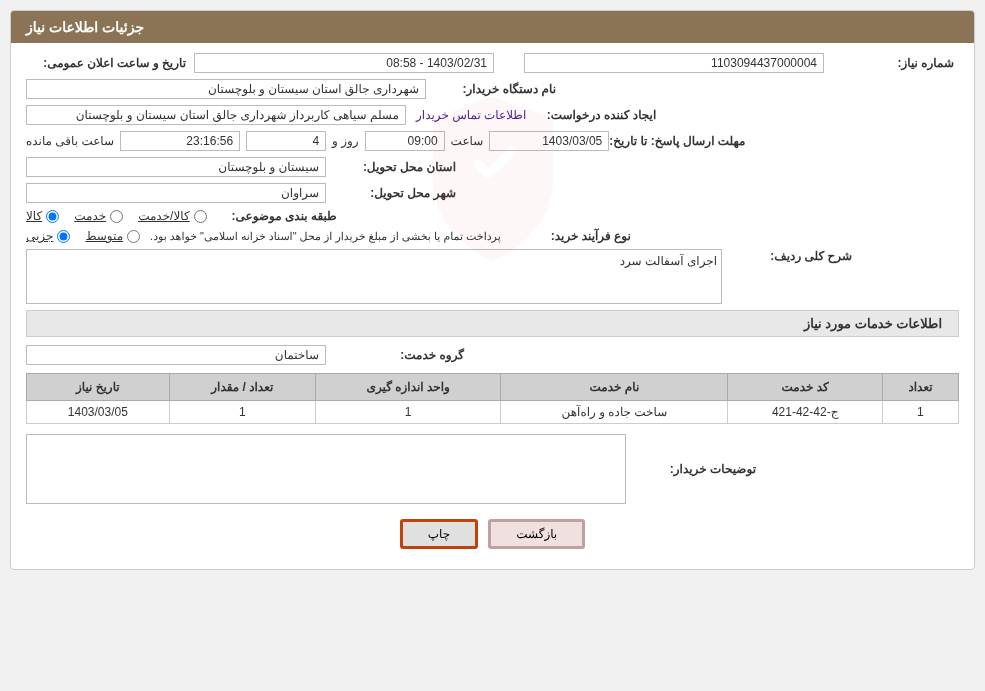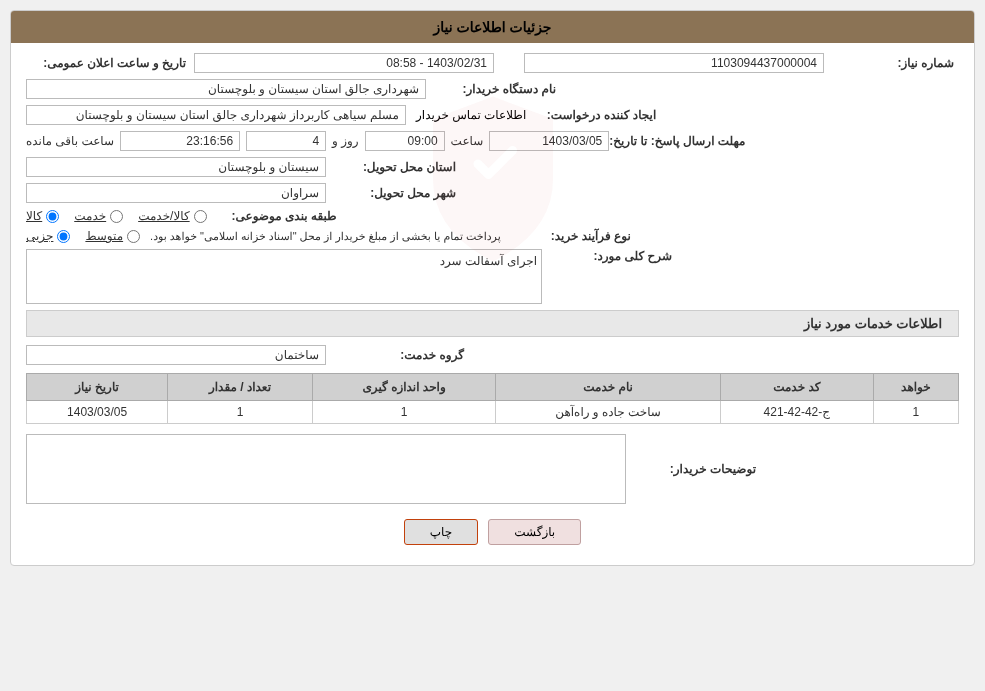--- a/index.html
+++ b/index.html
@@ -17,22 +17,22 @@
       background: #f0f0f0;
     }
     .main-card {
       background: #fff;
       border: 1px solid #ccc;
       border-radius: 4px;
       overflow: hidden;
     }
     .card-header {
       background: #8B7355;
-      color: #000000;
-      text-align: center;
+      color: #ffffff;
+      text-align: left;
       padding: 8px 15px;
       font-size: 14px;
       font-weight: bold;
     }
     .card-body {
       padding: 10px 15px;
     }
     .field-row {
       display: flex;
       align-items: center;
@@ -70,21 +70,21 @@
     .section-header {
       background: #e8e8e8;
       border: 1px solid #ccc;
       padding: 5px 16px;
       font-weight: bold;
       text-align: right;
       margin-bottom: 8px;
       font-size: 13px;
     }
     .contact-link {
-      color: #000000;
+      color: #4c1d95;
       text-decoration: none;
     }
     .radio-group {
       display: flex;
       align-items: center;
       gap: 15px;
       direction: rtl;
     }
     .radio-item {
       display: flex;
@@ -116,21 +116,21 @@
     .services-table tr:nth-child(even) td { background: #f9f9f9; }
     .buttons-row {
       display: flex;
       justify-content: center;
       gap: 10px;
       margin-top: 15px;
       padding-bottom: 10px;
     }
     .btn {
       padding: 5px 25px;
-      border: 1px solid #c2410c;
+      border: 3px solid #c2410c;
       background: #e0e0e0;
       cursor: pointer;
       font-family: Tahoma, Arial, sans-serif;
       font-size: 12px;
       border-radius: 3px;
     }
     .btn-back {
       background: #f0e0e0;
       border-color: #c0a0a0;
     }
@@ -238,41 +238,41 @@
               <div class="radio-item">
                 <input type="radio" name="ptype" checked="" style=""> 
                   <span>جزیی</span>
               </div>
             </div>
             <span class="note-text">پرداخت تمام یا بخشی از مبلغ خریدار از محل "اسناد خزانه اسلامی" خواهد بود.</span>
           </div>
         </div>
 
         <div class="field-row" style="align-items:flex-start;">
-          <span class="field-label">شرح کلی مورد:</span>
-          <div style="width: 516px; border:1px solid #bbb; min-height:55px; padding:4px; text-align:right; background:#fff;">اجرای آسفالت سرد</div>
+          <span class="field-label">شرح کلی ردیف:</span>
+          <div style="width: 696px; border:1px solid #bbb; min-height:55px; padding:4px; text-align:right; background:#fff;">اجرای آسفالت سرد</div>
         </div>
 
         <svg class="shield-watermark" viewBox="0 0 100 120">
           <path d="M50 5 L90 20 L90 60 Q90 95 50 115 Q10 95 10 60 L10 20 Z" fill="#cc3333" opacity="0.5"></path>
           <path d="M40 50 L47 57 L63 41" stroke="#fff" stroke-width="6" fill="none" stroke-linecap="round" stroke-linejoin="round"></path>
         </svg>
       </div>
 
       <div class="section-header">اطلاعات خدمات مورد نیاز</div>
 
       <div class="group-label">
         <span class="field-label">گروه خدمت:</span>
         <div class="field-value field-value-medium">ساختمان</div>
       </div>
 
       <table class="services-table">
         <thead>
           <tr>
-            <th>خواهد</th>
+            <th>تعداد</th>
             <th>کد خدمت</th>
             <th>نام خدمت</th>
             <th>واحد اندازه گیری</th>
             <th>تعداد / مقدار</th>
             <th>تاریخ نیاز</th>
           </tr>
         </thead>
         <tbody id="services-tbody">
         <tr>
         <td>1</td>

